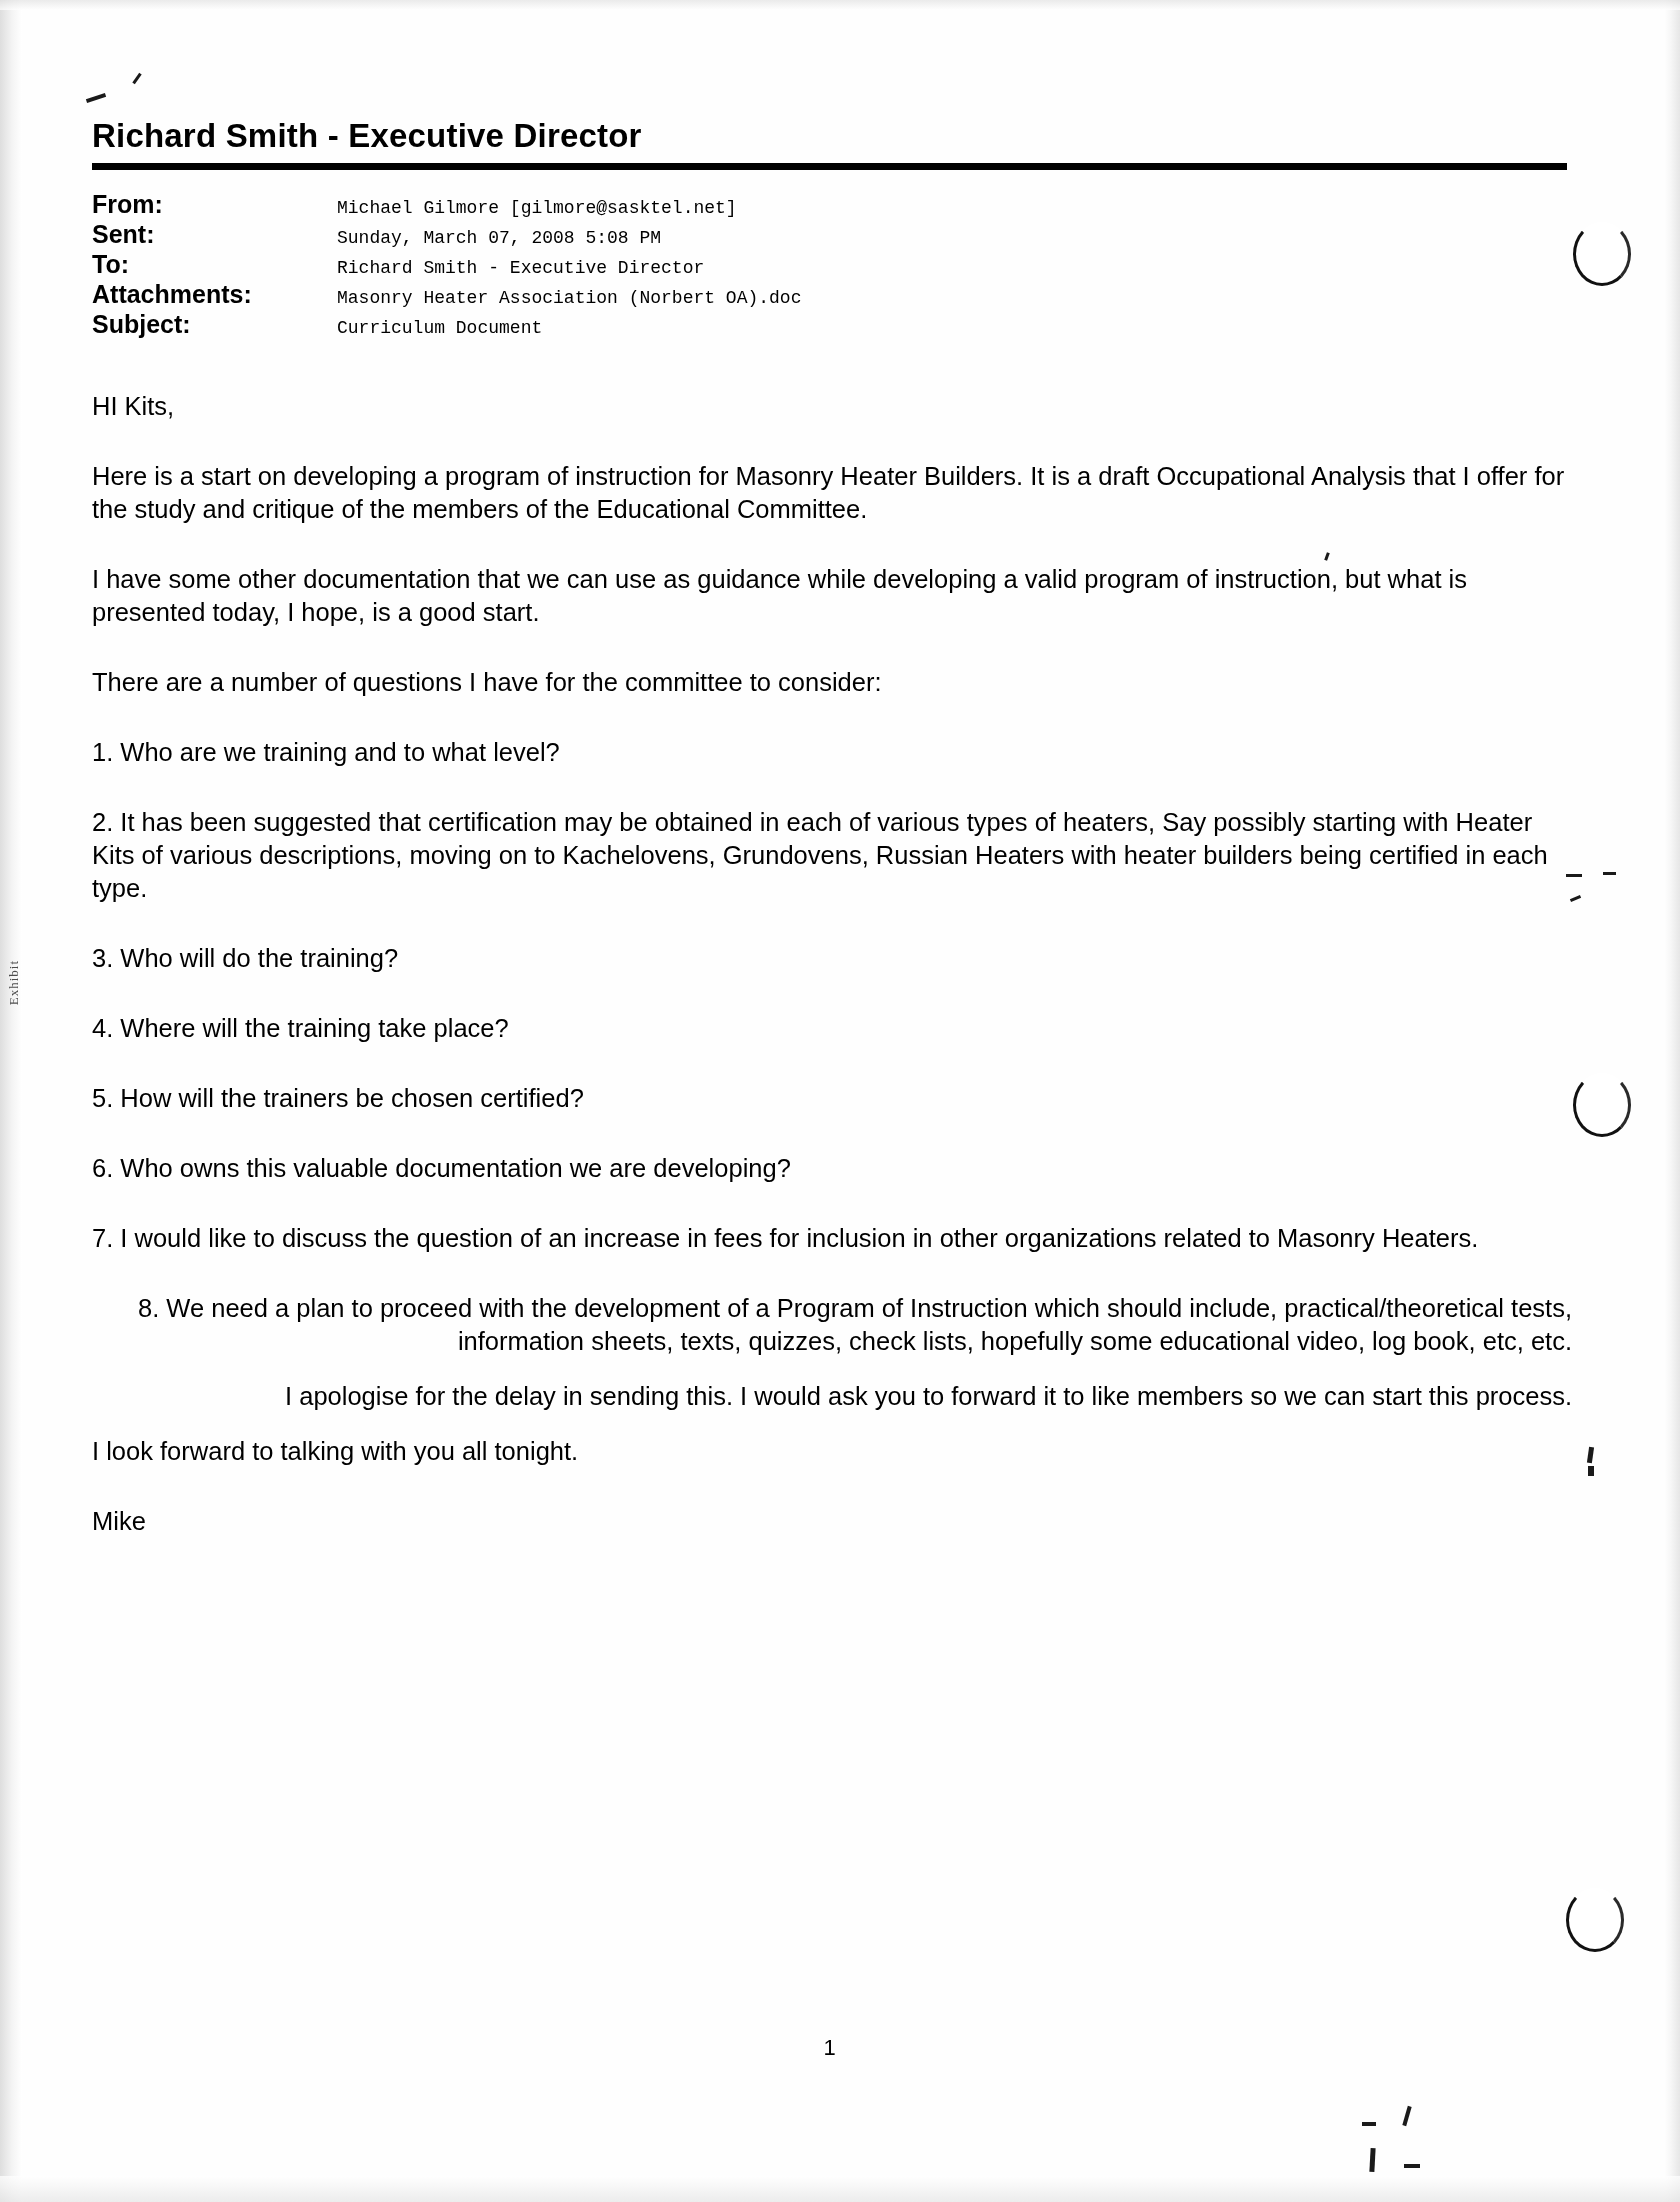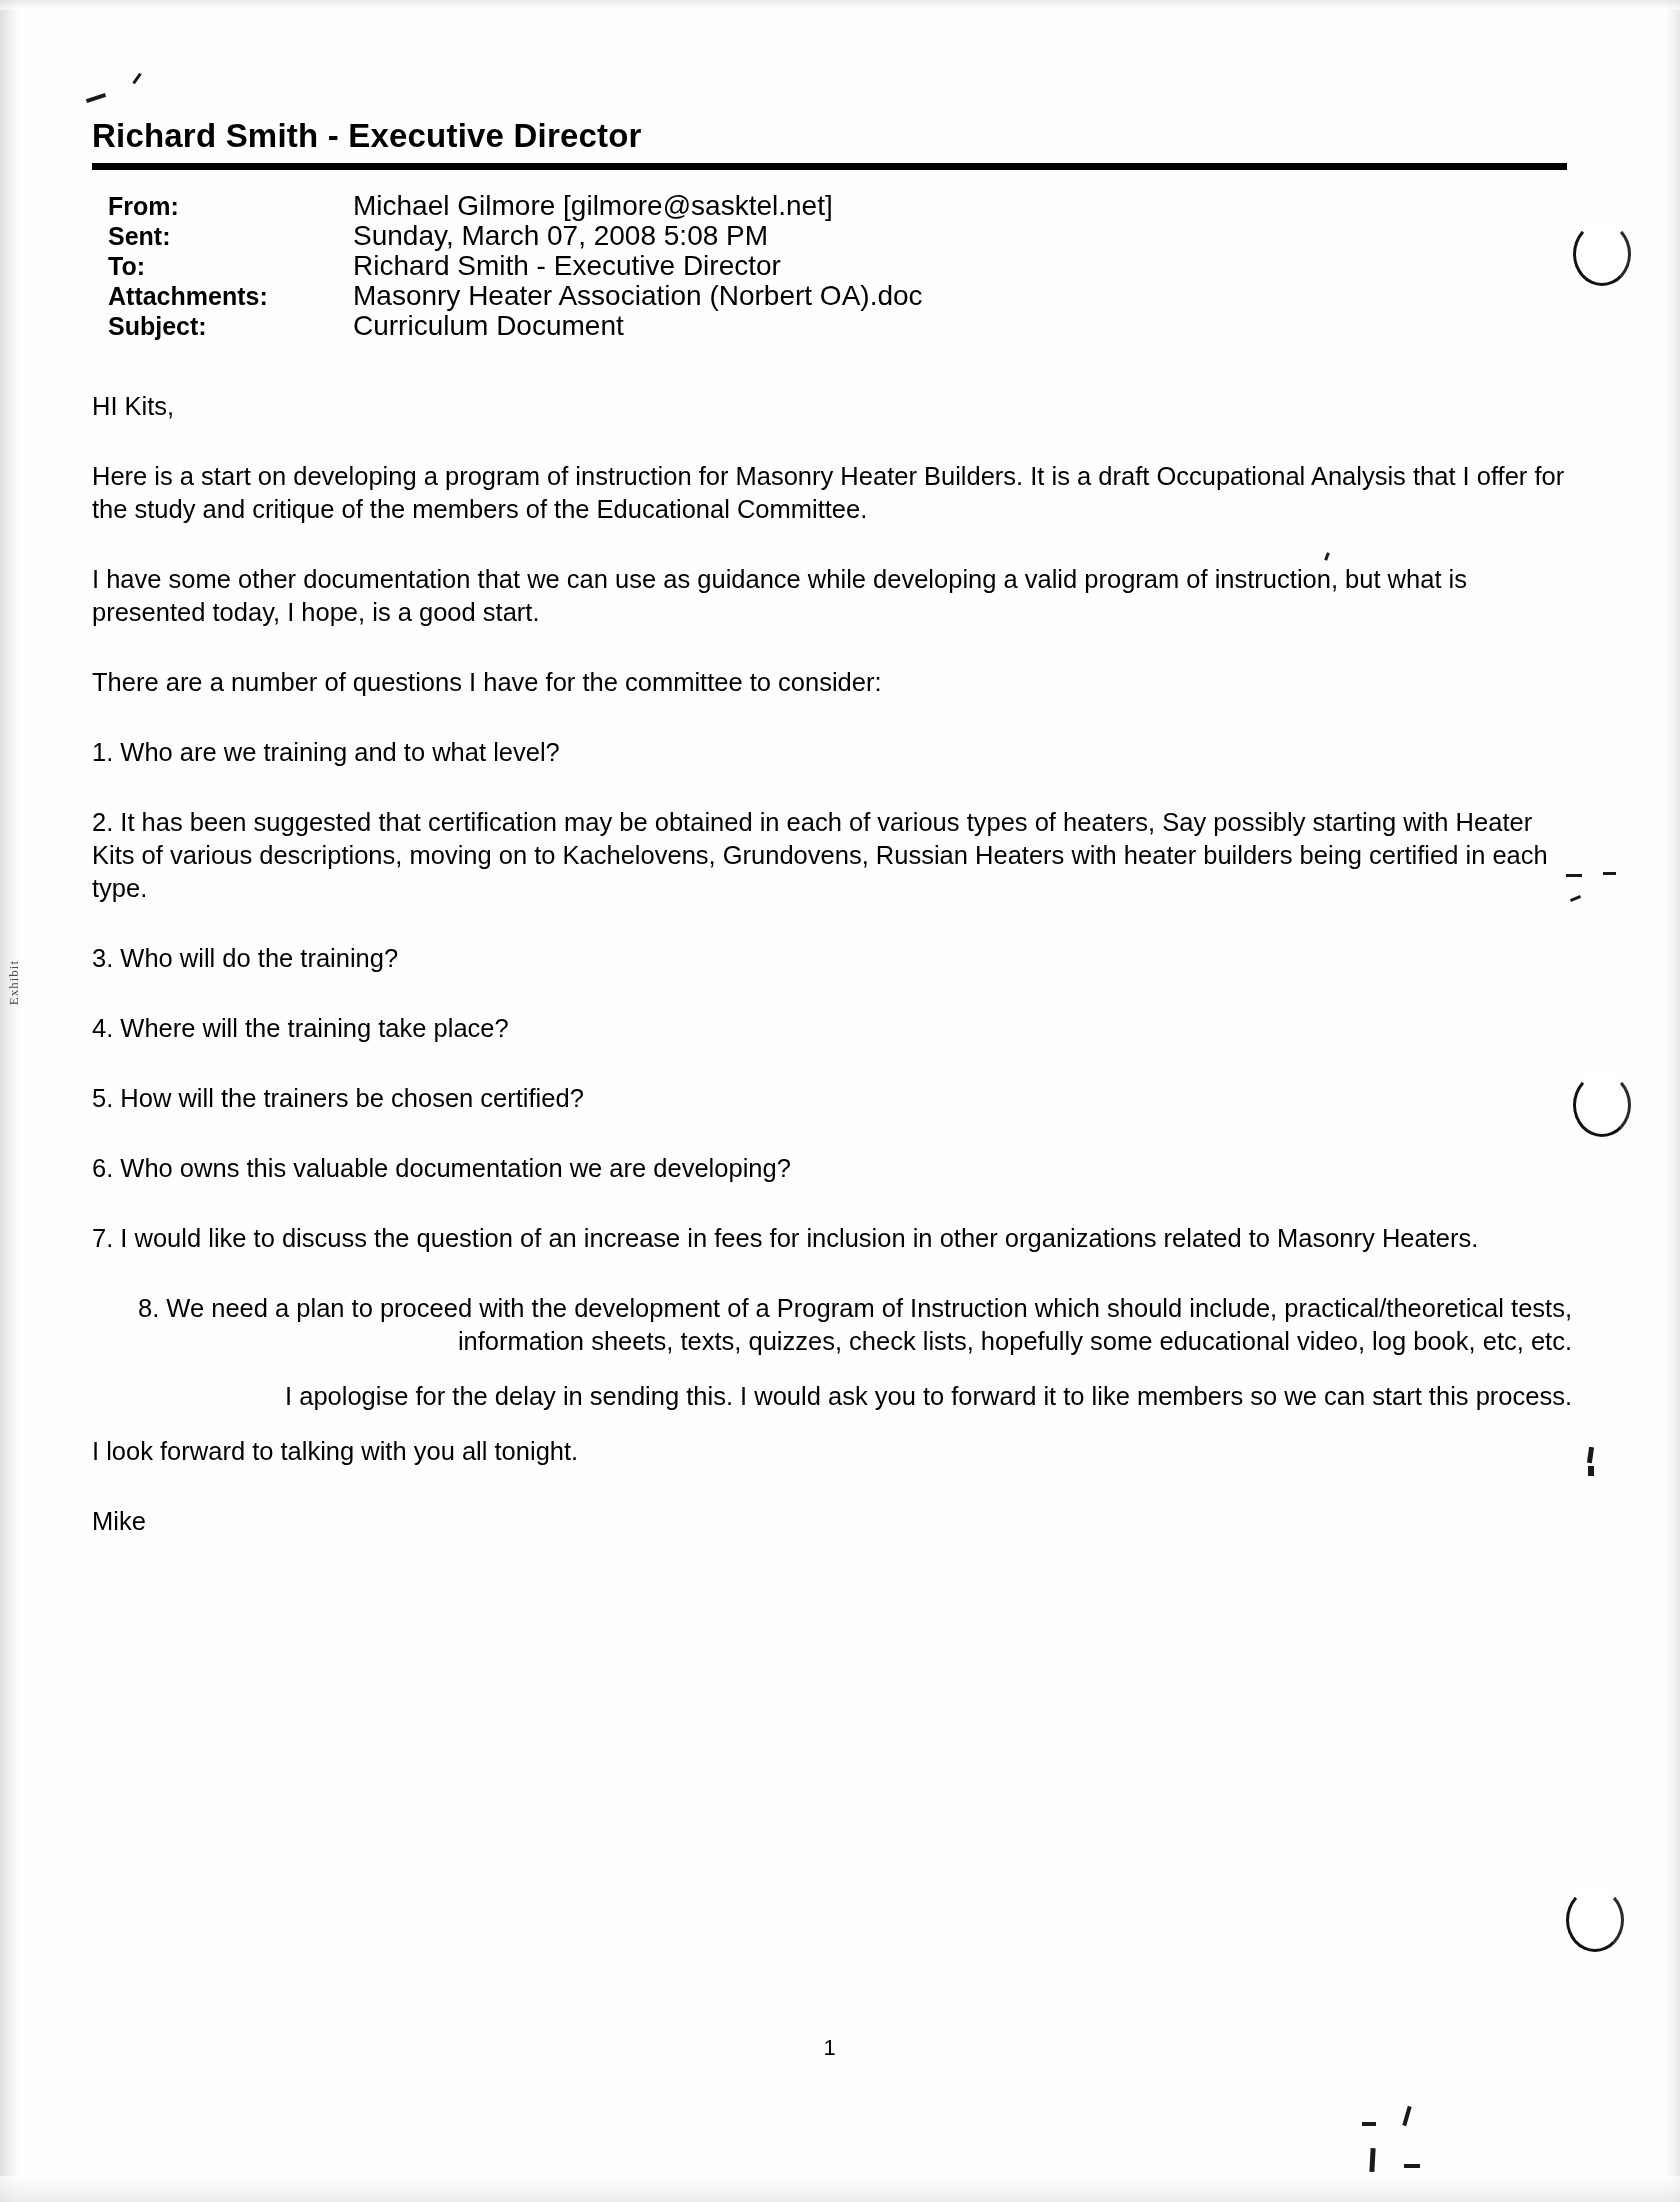--- a/index.html
+++ b/index.html
@@ -113,39 +113,40 @@
     position: absolute;
     left: 0;
     top: 163px;
     width: 1475px;
     height: 7px;
     background: #000;
   }
 
   .header-fields {
     position: absolute;
-    left: 16px;
+    left: 0;
     top: 190px;
     width: 1400px;
   }
   .hf-row {
     display: flex;
     align-items: baseline;
     height: 30px;
   }
   .hf-label {
     width: 245px;
     flex: 0 0 245px;
     font-size: 25px;
     font-weight: bold;
     white-space: nowrap;
   }
   .hf-value {
-    font-size: 28px;
+    font-size: 18px;
     white-space: nowrap;
+    font-family: Liberation Mono, monospace;
   }
 
   .body-text {
     position: absolute;
     left: 0;
     top: 390px;
     width: 1480px;
   }
   .para {
     font-size: 25.5px;

